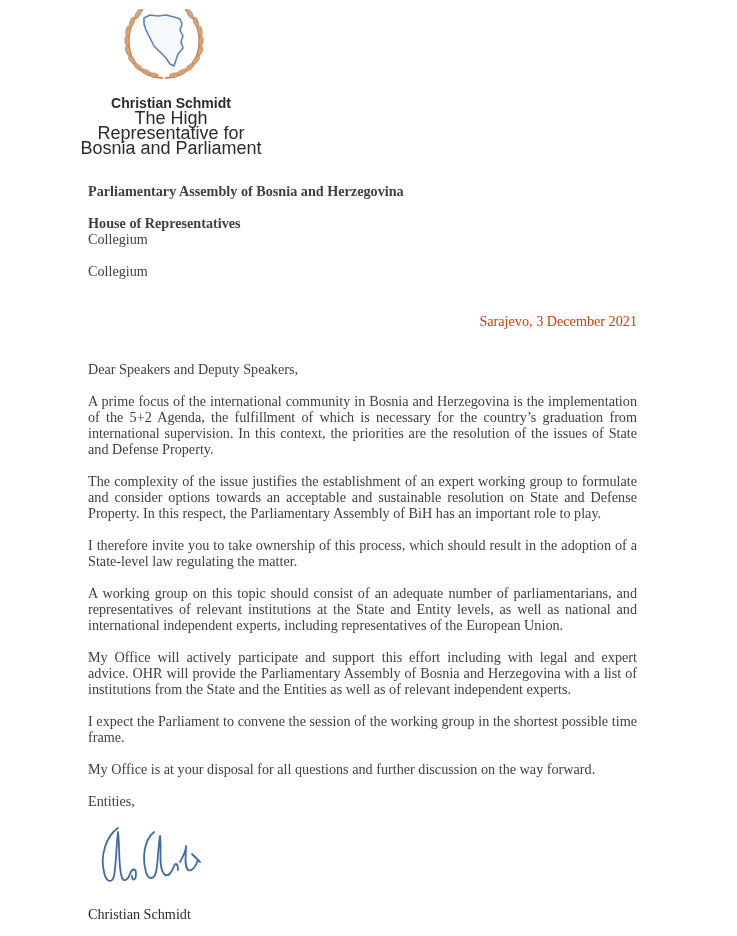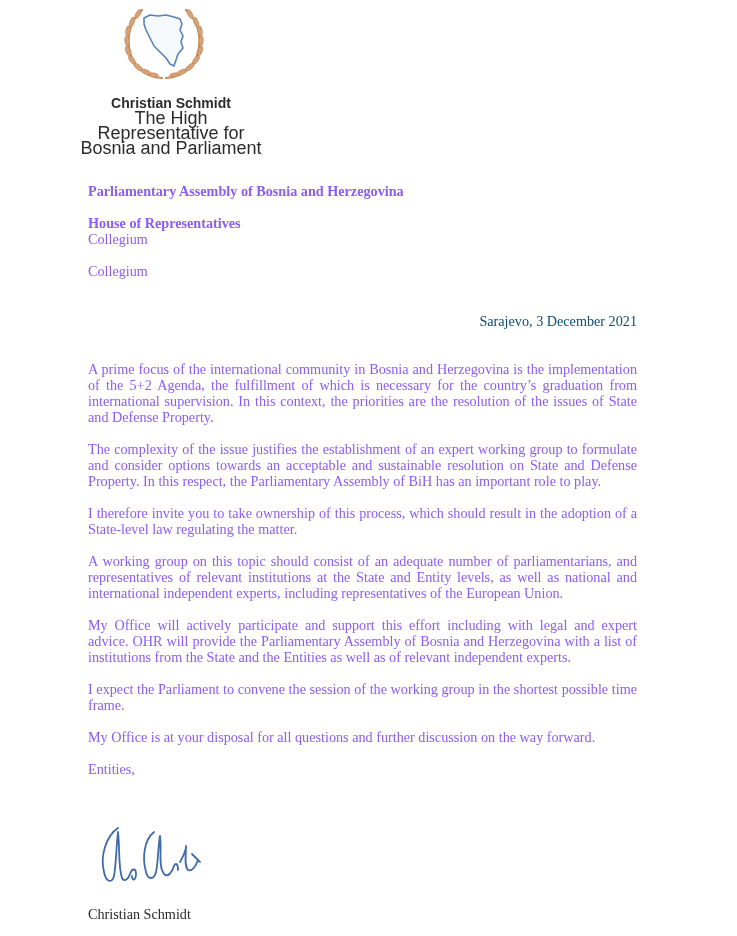--- a/index.html
+++ b/index.html
@@ -39,35 +39,35 @@
       font-size: 18px;
       line-height: 15px;
     }
     .letter {
       position: absolute;
       left: 88px;
       width: 549px;
       font-family: "Liberation Serif", serif;
       font-size: 14.2px;
       line-height: 16px;
-      color: #8b5cf6;
+      color: #404040;
     }
     .addr { top: 183px; }
     .addr .bold { font-weight: bold; }
     .addr .gap { height: 16px; }
     .date {
       position: absolute;
       top: 313px;
       left: 437px;
       width: 200px;
       text-align: right;
       font-family: "Liberation Serif", serif;
       font-size: 14.2px;
       line-height: 16px;
-      color: #0c4a6e;
+      color: #c2410c;
     }
     .body-text { top: 361px; }
     .body-text p {
       margin: 0 0 16px 0;
       text-align: justify;
     }
     .signature {
       position: absolute;
       left: 96px;
       top: 822px;
@@ -131,20 +131,21 @@
   <div class="gap"></div>
   <div class="bold">House of Representatives</div>
   <div>Collegium</div>
   <div class="gap"></div>
   <div>Collegium</div>
 </div>
 
 <div class="date">Sarajevo, 3 December 2021</div>
 
 <div class="letter body-text">
+  <p>Dear Speakers and Deputy Speakers,</p>
   <p>A prime focus of the international community in Bosnia and Herzegovina is the implementation of the 5+2 Agenda, the fulfillment of which is necessary for the country’s graduation from international supervision.  In this context, the priorities are the resolution of the issues of State and Defense Property.</p>
   <p>The complexity of the issue justifies the establishment of an expert working group to formulate and consider options towards an acceptable and sustainable resolution on State and Defense Property. In this respect, the Parliamentary Assembly of BiH has an important role to play.</p>
   <p>I therefore invite you to take ownership of this process, which should result in the adoption of a State-level law regulating the matter.</p>
   <p>A working group on this topic should consist of an adequate number of parliamentarians, and representatives of relevant institutions at the State and Entity levels, as well as national and international independent experts, including representatives of the European Union.</p>
   <p>My Office will actively participate and support this effort including with legal and expert advice. OHR will provide the Parliamentary Assembly of Bosnia and Herzegovina with a list of institutions from the State and the Entities as well as of relevant independent experts.</p>
   <p>I expect the Parliament to convene the session of the working group in the shortest possible time frame.</p>
   <p>My Office is at your disposal for all questions and further discussion on the way forward.</p>
   <p>Entities,</p>
 </div>
 

